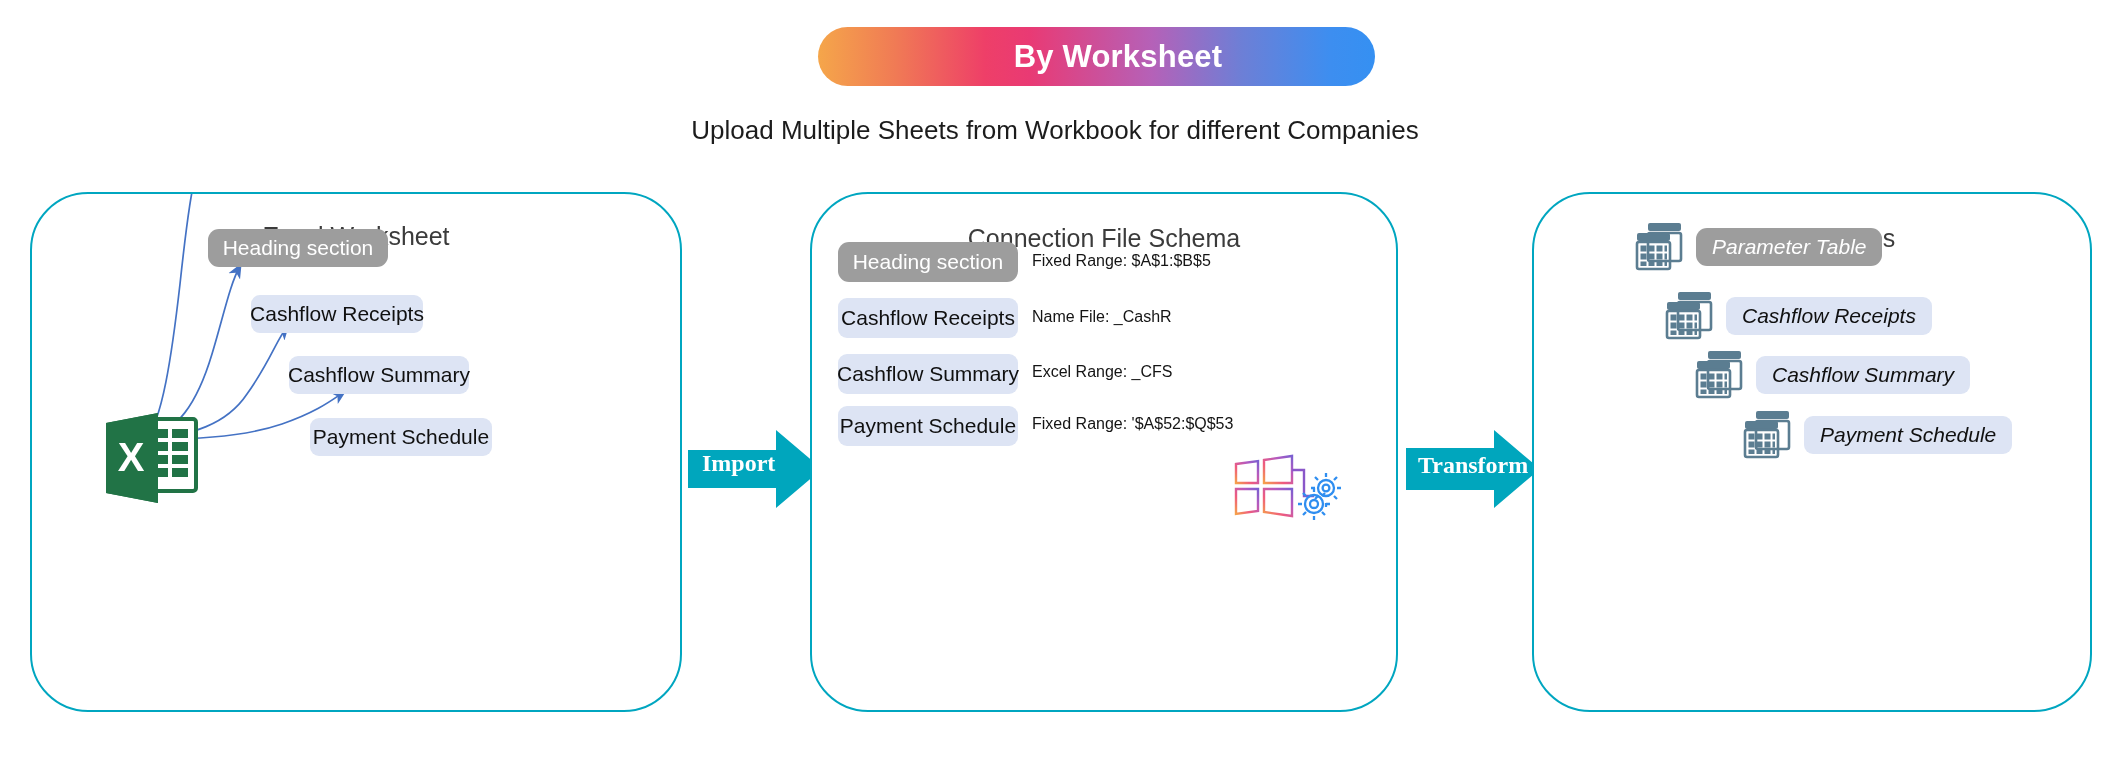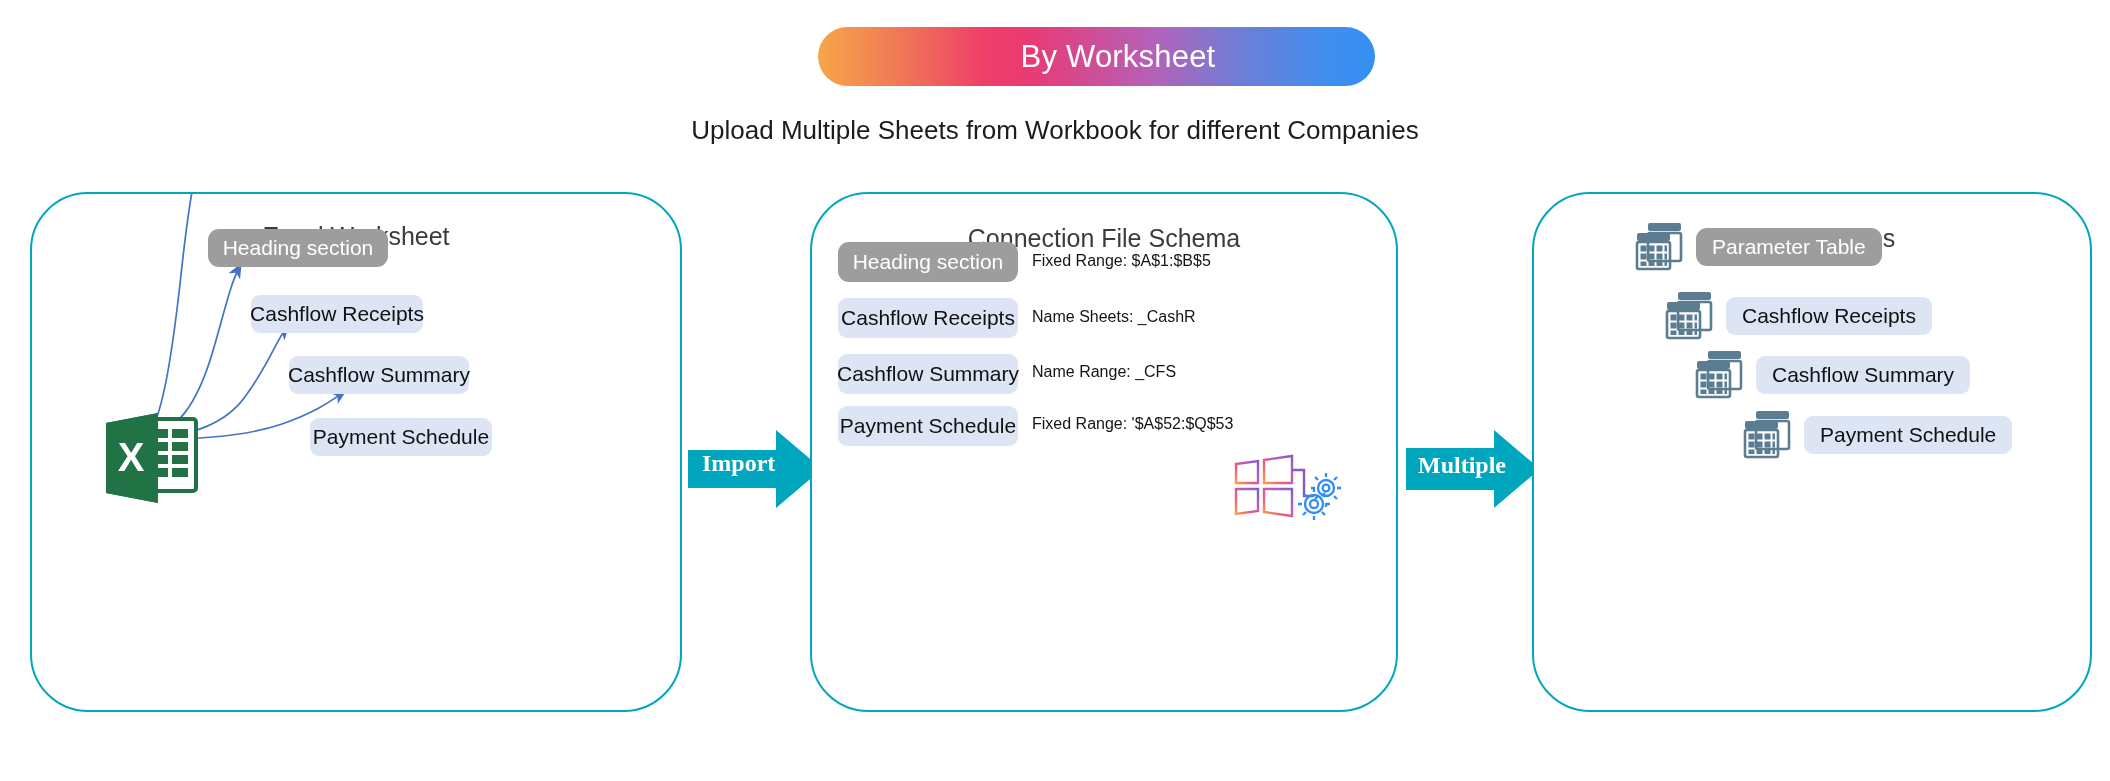--- a/index.html
+++ b/index.html
@@ -33,21 +33,21 @@
         #6d7fd6 76%,
         #3d8ef0 92%,
         #3590f2 100%);
     display: flex;
     align-items: center;
     justify-content: center;
   }
   .title-banner-text {
     color: #ffffff;
     font-size: 31px;
-    font-weight: normal;
+    font-weight: bold;
     letter-spacing: 0.2px;
     margin-left: 43px;
   }
   .subtitle {
     position: absolute;
     left: 0;
     top: 115px;
     width: 2110px;
     text-align: center;
     font-size: 26px;
@@ -137,20 +137,21 @@
     align-items: center;
     justify-content: center;
     border-radius: 9px;
     font-size: 21px;
     color: #101010;
     background: #dde4f4;
     height: 38px;
     box-sizing: border-box;
     white-space: nowrap;
     padding: 0 16px;
+    font-style: italic;
   }
   .rt-pill.grey { background: #9d9d9d; color: #ffffff; border-radius: 11px; }
   #rt-row-0 .rt-pill { min-width: 154px; }
   #rt-row-1 .rt-pill { min-width: 166px; }
   #rt-row-2 .rt-pill { min-width: 172px; }
   #rt-row-3 .rt-pill { min-width: 176px; }
 
   .rt-icon { width: 52px; height: 52px; margin-right: 10px; flex: 0 0 auto; }
 
   
@@ -247,26 +248,26 @@
   <div class="panel-title">Connection File Schema</div>
 
   <div class="pill grey sch-pill" id="sc-pill-0">
     <span>Heading section</span>
   </div>
   <div class="sch-range" id="sc-range-0">Fixed Range: $A$1:$B$5</div>
 
   <div class="pill sch-pill" id="sc-pill-1">
     <span>Cashflow Receipts</span>
   </div>
-  <div class="sch-range" id="sc-range-1">Name Sheets: _CashR</div>
+  <div class="sch-range" id="sc-range-1">Name File: _CashR</div>
 
   <div class="pill sch-pill" id="sc-pill-2">
     <span>Cashflow Summary</span>
   </div>
-  <div class="sch-range" id="sc-range-2">Name Range: _CFS</div>
+  <div class="sch-range" id="sc-range-2">Excel Range: _CFS</div>
 
   <div class="pill sch-pill" id="sc-pill-3">
     <span>Payment Schedule</span>
   </div>
   <div class="sch-range" id="sc-range-3">Fixed Range: '$A$52:$Q$53</div>
 
   <svg class="win-gear-icon" viewBox="0 0 120 80" style="left:418px; top:258px;">
     <defs>
       <linearGradient id="wg" x1="0" y1="1" x2="1" y2="0">
         <stop offset="0%" stop-color="#f5a04a"></stop>
@@ -292,21 +293,21 @@
       <path d="M84,40 L84,36 M84,64 L84,68 M96,52 L100,52 M72,52 L68,52
                M92,44 L95,41 M76,60 L73,63 M92,60 L95,63 M76,44 L73,41"></path>
     </g>
   </svg>
 </div>
 
 <div class="stage-arrow" id="arrow-transform">
   <svg width="134" height="78" viewBox="0 0 134 78">
     <path d="M0,18 L88,18 L88,0 L134,39 L88,78 L88,60 L0,60 Z" fill="#00a6bd"></path>
   </svg>
-  <span class="stage-arrow-label">Multiple</span>
+  <span class="stage-arrow-label">Transform</span>
 </div>
 
 <div class="panel" id="panel-remote">
   <div class="panel-title">Remote Tables</div>
 
   <div class="rt-row" id="rt-row-0">
     <svg class="rt-icon" viewBox="0 0 52 52">
       <g fill="#5b7d91">
         <rect x="14" y="2" width="33" height="8" rx="2"></rect>
         <rect x="14" y="12" width="33" height="28" rx="2" fill="none" stroke="#5b7d91" stroke-width="2.6"></rect>

